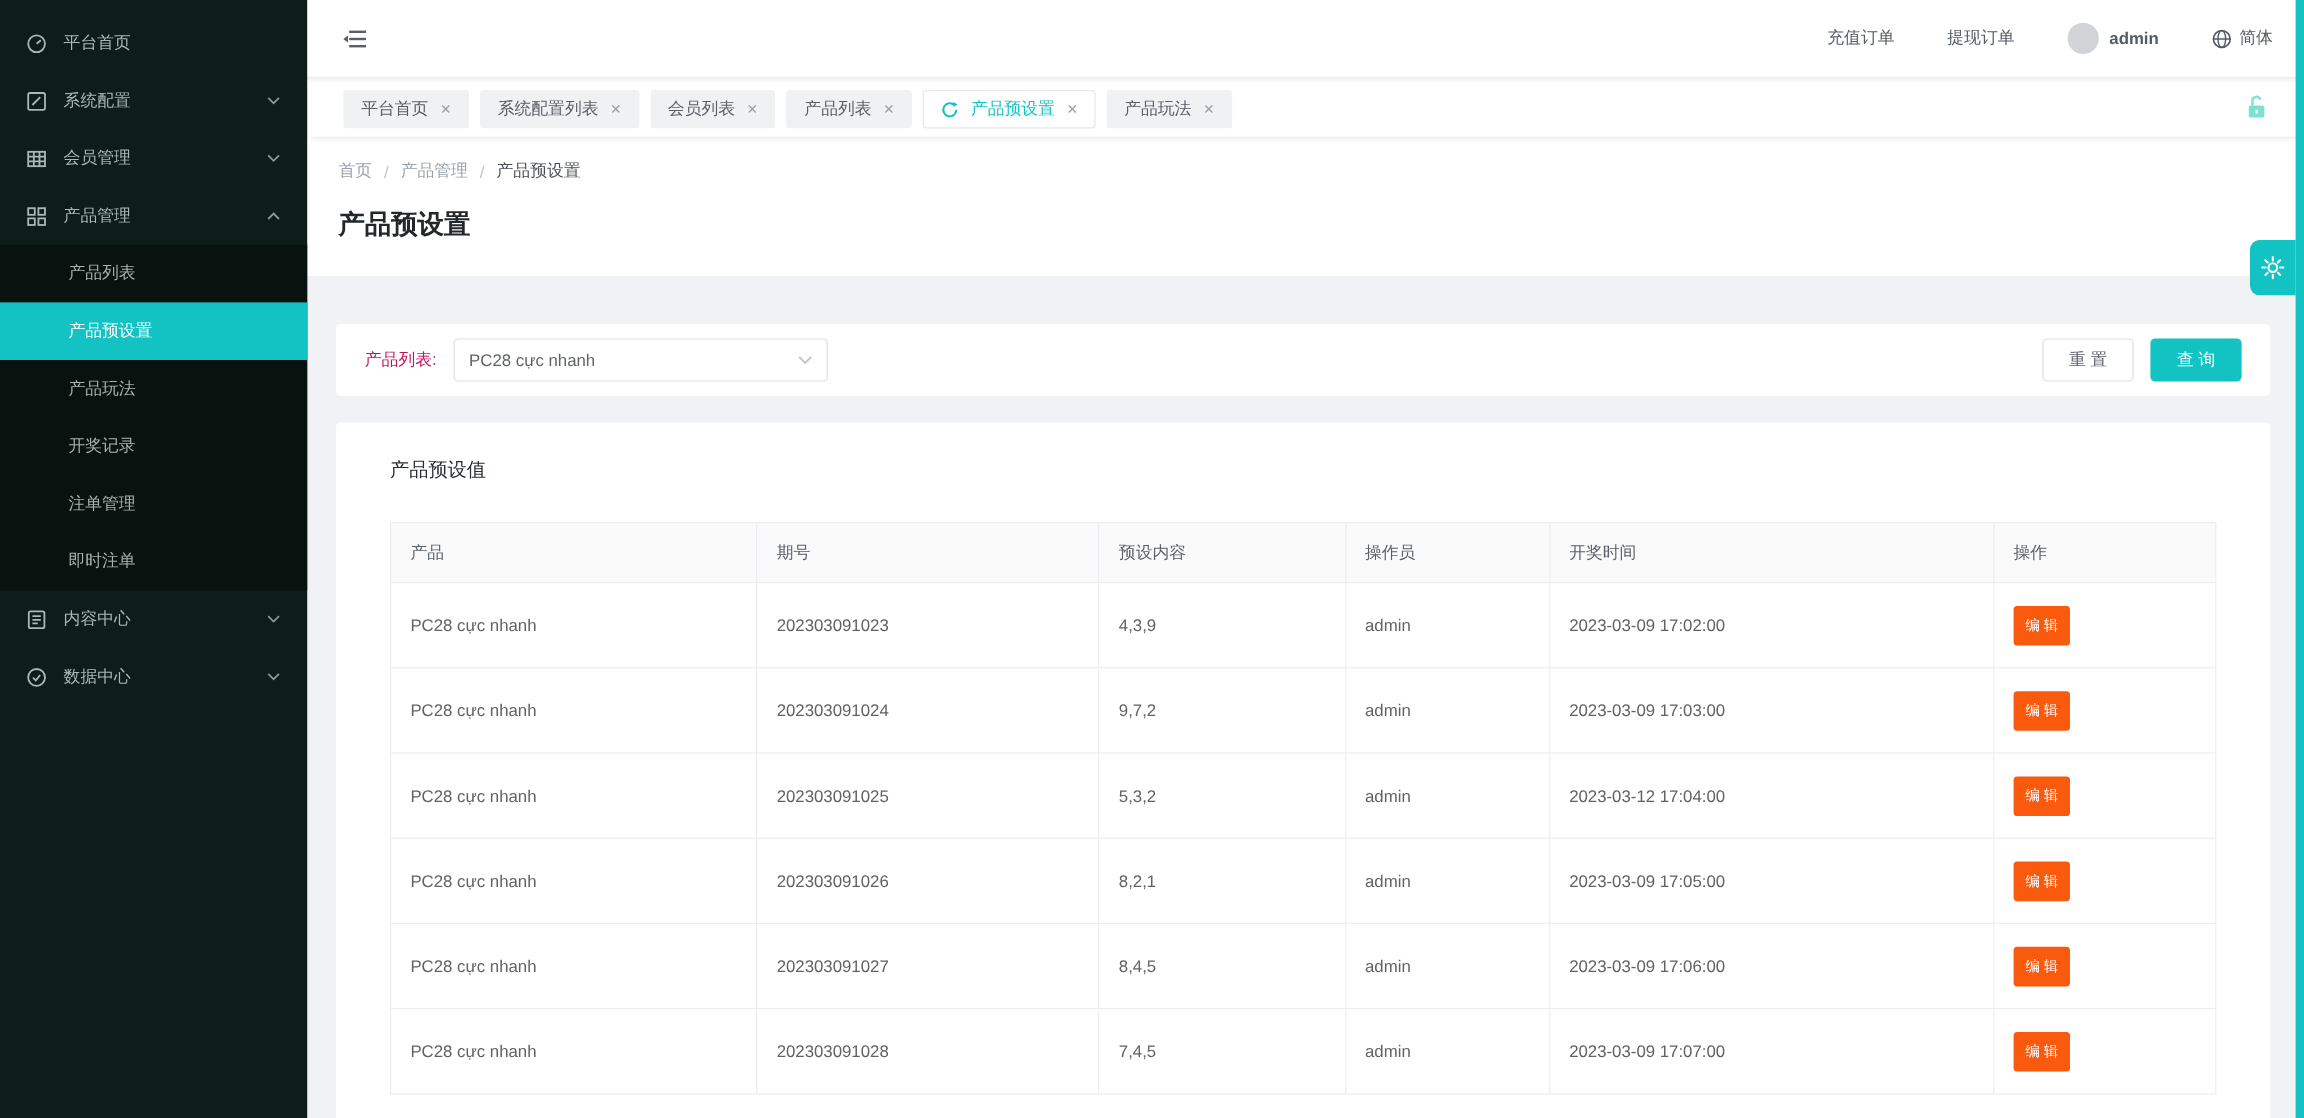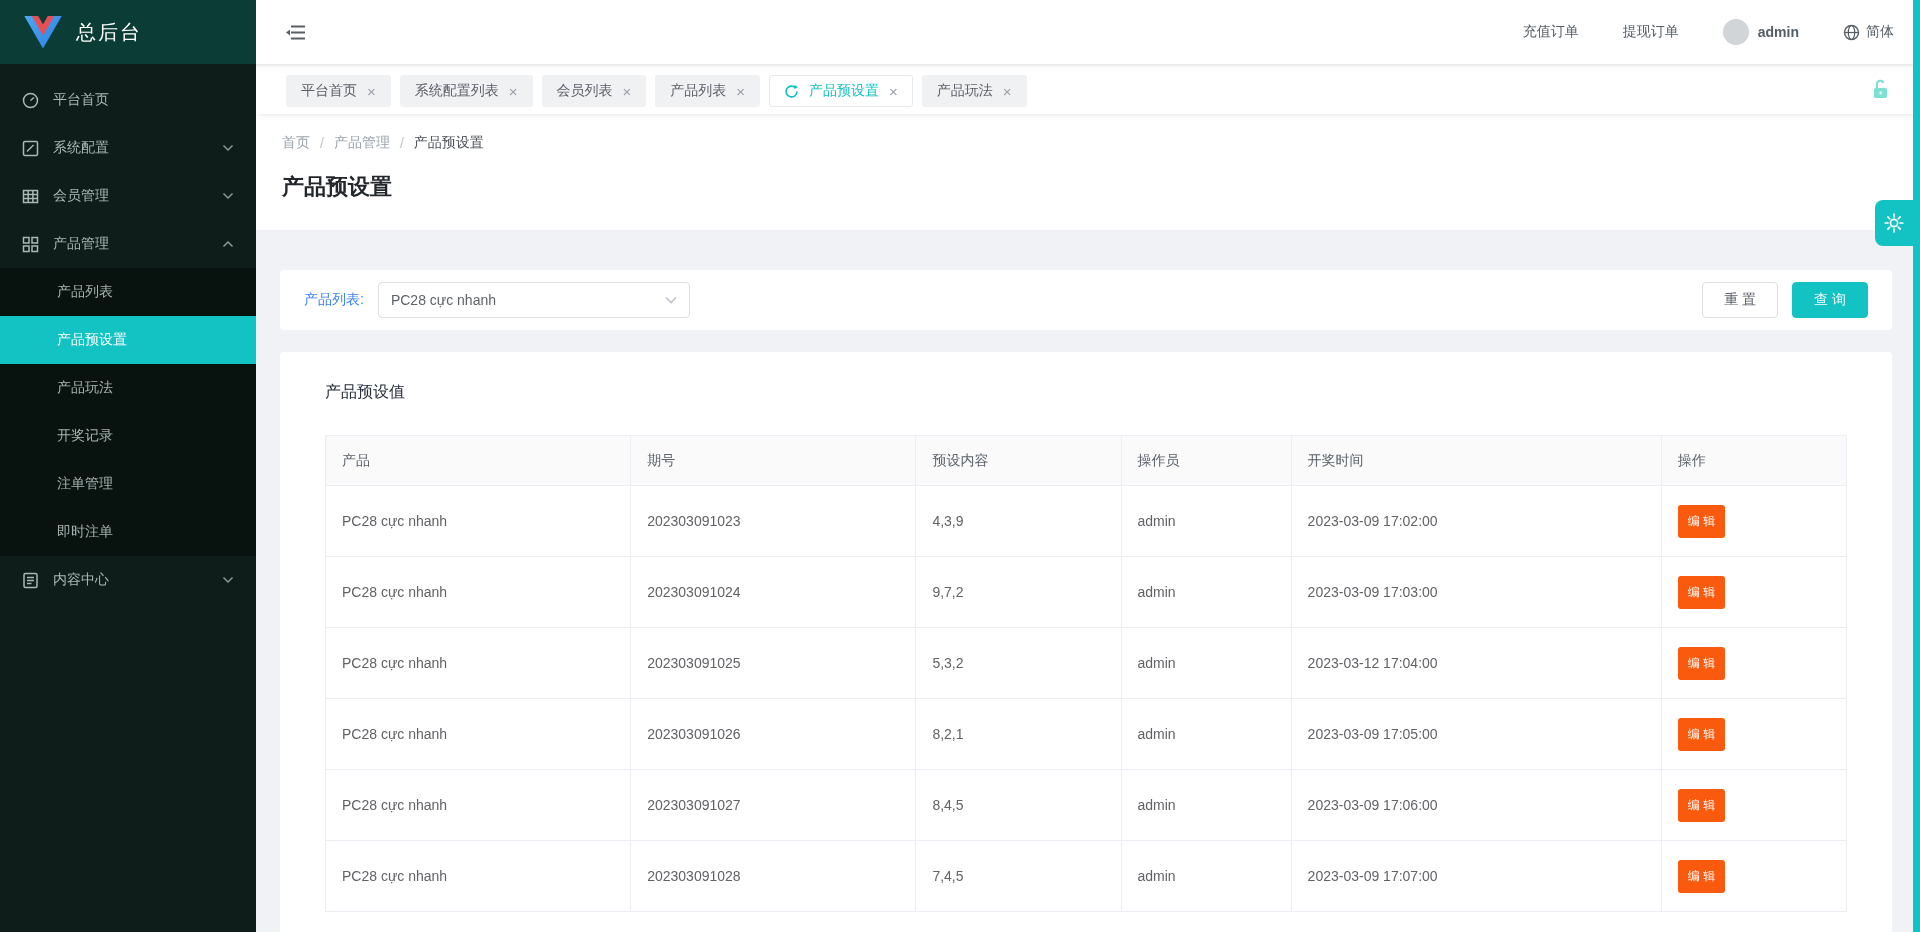--- a/index.html
+++ b/index.html
@@ -49,21 +49,21 @@
   .tab-lock{position:absolute;right:28px;top:50%;transform:translateY(-46%);display:flex;cursor:pointer;}
   
   .content{position:absolute;left:256px;right:0;top:114px;bottom:0;background:#f0f2f5;overflow:hidden;}
   .pagehead{background:#fff;padding:20px 26px 28px;}
   .breadcrumb{font-size:14px;color:#9aa3ac;display:flex;gap:10px;align-items:center;}
   .breadcrumb .sep{color:#c0c4cc;}
   .breadcrumb .crumb-last{color:#4a4f55;}
   .breadcrumb .crumb{cursor:pointer;}
   .page-title{margin-top:20px;font-size:22px;font-weight:600;color:#23272b;}
   .filter-card{margin:40px 28px 0 24px;background:#fff;border-radius:4px;padding:12px 24px;display:flex;align-items:center;}
-  .filter-label{color:#3b82f6;margin-right:14px;}
+  .filter-label{color:#be185d;margin-right:14px;}
   .select{width:312px;height:36px;border:1px solid #dcdfe6;border-radius:4px;background:#fff;display:flex;align-items:center;justify-content:space-between;padding:0 12px;color:#5f6368;cursor:pointer;}
   .select .sel-chev{display:flex;}
   .filter-btns{margin-left:auto;display:flex;align-items:center;gap:14px;padding-left:36px;}
   .btn{height:36px;padding:0 21px;border-radius:4px;font-size:14px;cursor:pointer;display:inline-flex;align-items:center;}
   .btn-reset{background:#fff;border:1px solid #dcdfe6;color:#5a5e66;}
   .btn-query{background:var(--accent);border:1px solid var(--accent);color:#fff;}
   .table-card{margin:22px 28px 0 24px;background:#fff;border-radius:4px;padding:30px 45px 60px;min-height:620px;}
   .table-title{font-size:16px;color:#252d38;margin-bottom:32px;}
   table{width:100%;border-collapse:collapse;table-layout:fixed;color:#606266;font-size:14px;}
   th,td{border:1px solid #ebeef5;text-align:left;padding-left:16px;font-weight:400;}
@@ -71,28 +71,20 @@
   td{height:71px;background:#fff;}
   .edit-btn{background:var(--edit);color:#fff;border:none;border-radius:3px;font-size:12px;padding:8px 10px;cursor:pointer;white-space:nowrap;text-align:right;}
   
   .edge-stripe{position:fixed;right:0;top:0;width:7px;height:100%;background:var(--accent);z-index:50;}
   .settings-btn{position:fixed;right:7px;top:200px;width:38px;height:46px;background:var(--accent);border-radius:8px 0 0 8px;display:flex;align-items:center;justify-content:center;cursor:pointer;z-index:50;}
 </style>
 </head>
 <body>
 
 <aside class="sidebar">
-  <div class="logo-row">
-    <div class="logo-mark">
-      <div class="tri t1"></div>
-        <div class="tri t2"></div>
-        <div class="tri t3"></div>
-    </div>
-    <div class="logo-title">总后台</div>
-  </div>
   <nav class="menu">
       <div class="side-item">
         <span class="micon">
           <svg width="17" height="17" viewBox="0 0 17 17">
             <circle cx="8.5" cy="8.5" r="7" fill="none" stroke="currentColor" stroke-width="1.5"></circle>
             <line x1="8.5" y1="8.5" x2="12" y2="5.5" fill="none" stroke="currentColor" stroke-width="1.5"></line>
           </svg>
         </span>
     <span class="mlabel">平台首页</span>
     </div>
@@ -166,20 +158,34 @@
       <div class="side-item">
         <span class="micon">
           <svg width="17" height="17" viewBox="0 0 17 17">
             <rect x="2" y="1.5" width="13" height="14" rx="1.5" fill="none" stroke="currentColor" stroke-width="1.5"></rect>
             <line x1="5" y1="5.5" x2="12" y2="5.5" fill="none" stroke="currentColor" stroke-width="1.5"></line>
             <line x1="5" y1="8.5" x2="12" y2="8.5" fill="none" stroke="currentColor" stroke-width="1.5"></line>
             <line x1="5" y1="11.5" x2="9.5" y2="11.5" fill="none" stroke="currentColor" stroke-width="1.5"></line>
           </svg>
         </span>
     <span class="mlabel">内容中心</span>
+    <span class="chev ">
+          <svg width="12" height="8" viewBox="0 0 12 8">
+            <polyline points="1.5,1.5 6,6 10.5,1.5" fill="none" stroke="currentColor" stroke-width="1.5"></polyline>
+          </svg>
+        </span>
+      </div>
+      <div class="side-item">
+        <span class="micon">
+          <svg width="17" height="17" viewBox="0 0 17 17">
+            <circle cx="8.5" cy="8.5" r="7" fill="none" stroke="currentColor" stroke-width="1.5"></circle>
+            <polyline points="5.5,8.7 7.8,11 11.5,6.5" fill="none" stroke="currentColor" stroke-width="1.5"></polyline>
+          </svg>
+        </span>
+    <span class="mlabel">数据中心</span>
     <span class="chev ">
           <svg width="12" height="8" viewBox="0 0 12 8">
             <polyline points="1.5,1.5 6,6 10.5,1.5" fill="none" stroke="currentColor" stroke-width="1.5"></polyline>
           </svg>
         </span>
       </div>
     </nav>
 </aside>
 
 <header class="header">

